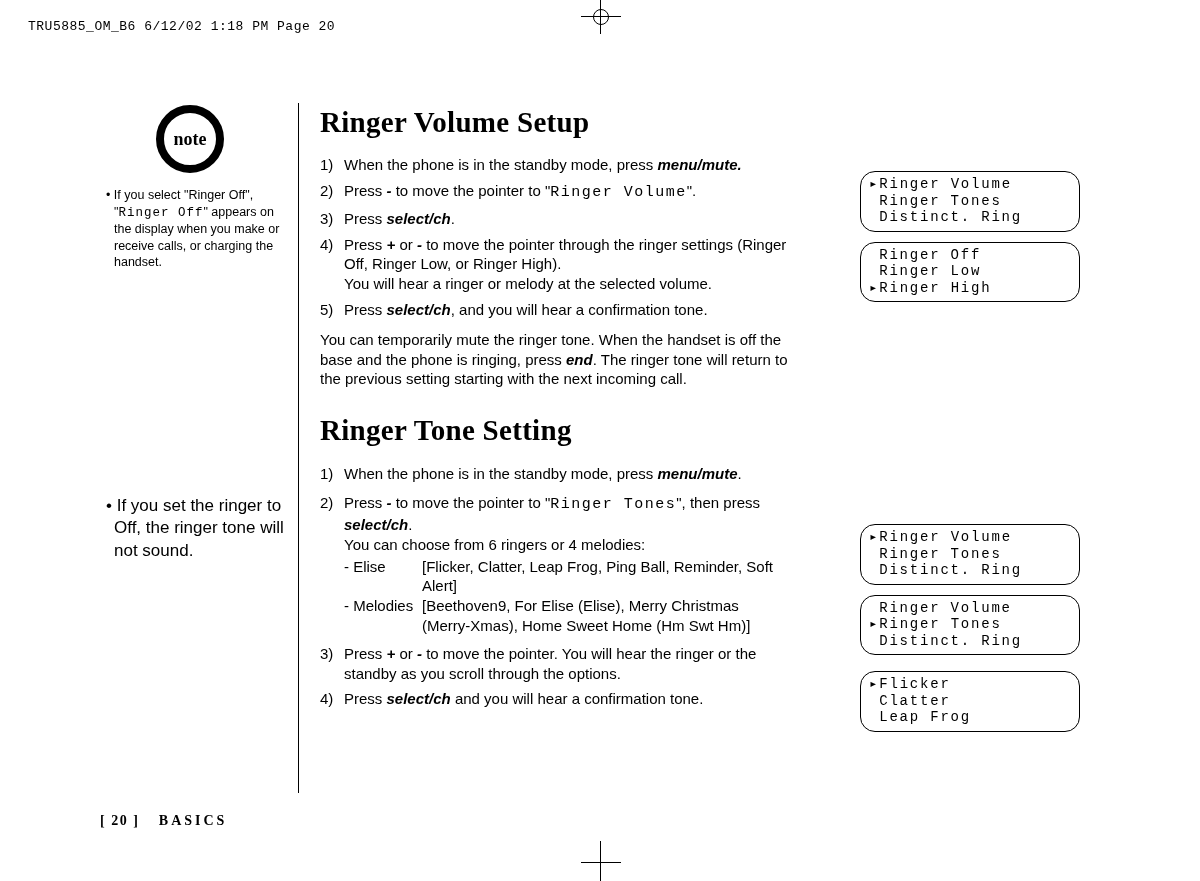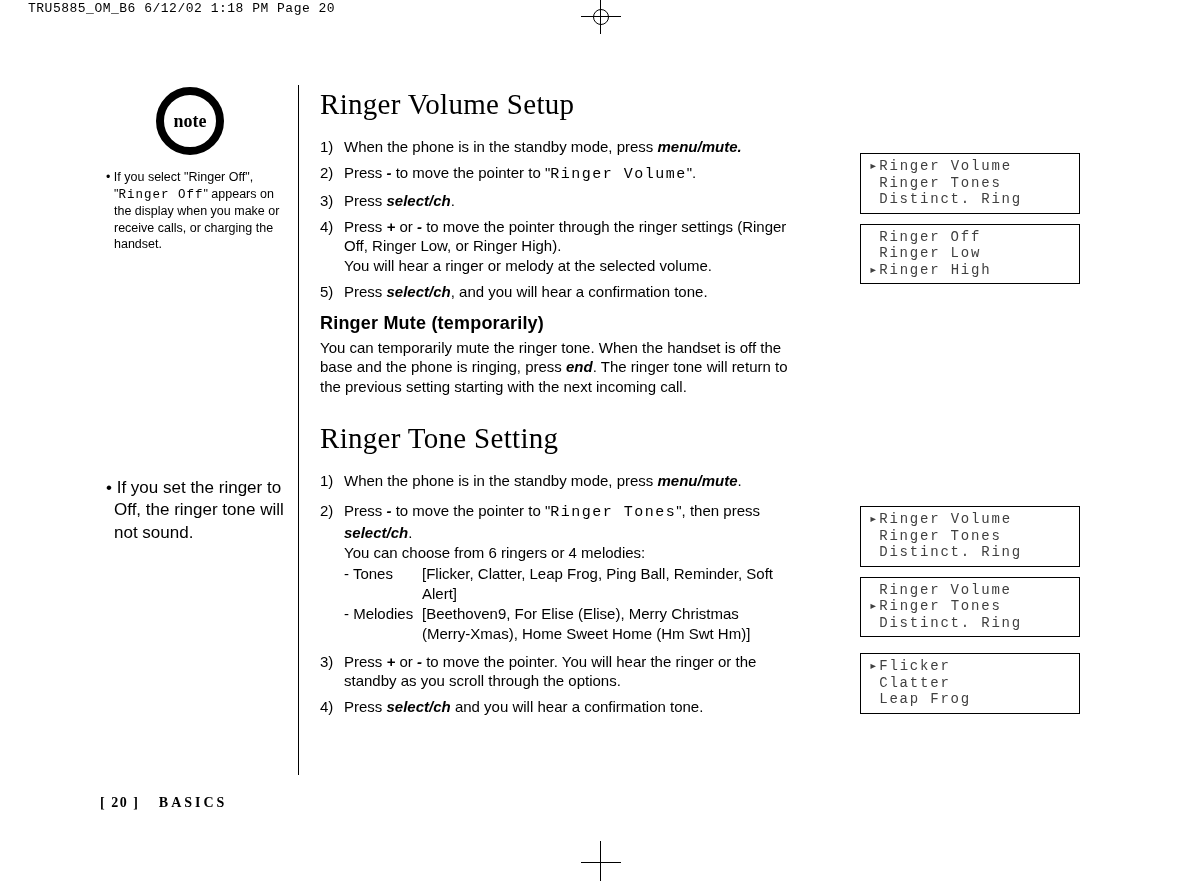--- a/index.html
+++ b/index.html
@@ -8,21 +8,21 @@
     background: #fff;
     font-family: "Frutiger", "Lucida Grande", "Trebuchet MS", Arial, sans-serif;
     color: #000;
     width: 1200px;
     height: 881px;
     overflow: hidden;
   }
   .cropmark-header {
     font: 13px/1 "Courier New", monospace;
     letter-spacing: 0.5px;
-    padding: 2px 0 0 28px;
+    padding: 20px 0 0 28px;
   }
   .crop-top {
     position: absolute;
     top: 0; left: 50%; width: 40px; height: 34px;
     border-left: 1px solid #000;
   }
   .crop-top::before {
     content: ""; position: absolute; top: 16px; left: -20px; width: 40px; border-top: 1px solid #000;
   }
   .crop-top .circle {
@@ -90,21 +90,21 @@
   .main {
     position: absolute;
     left: 220px;
     top: 0;
     width: 470px;
     font-size: 15px;
     line-height: 1.32;
   }
   .h1 {
     font-family: "Georgia", "Times New Roman", serif;
-    font-weight: 400;
+    font-weight: 700;
     font-size: 29px;
     margin: 0 0 14px 0;
     letter-spacing: 0.3px;
   }
   .steps { margin: 0 0 10px 0; padding: 0; }
   .step {
     margin: 0 0 6px 0;
     display: flex;
   }
   .step .num { width: 24px; flex: 0 0 24px; }
@@ -122,29 +122,29 @@
   .spacer { height: 22px; }
 
   .displays {
     position: absolute;
     left: 760px;
     top: 68px;
     width: 220px;
   }
   .lcd-box {
     border: 1px solid #000;
-    border-radius: 0;
+    border-radius: 15px;
     padding: 4px 8px 5px 8px;
     font-family: "Andale Mono", "Courier New", monospace;
     font-size: 14px;
     letter-spacing: 1.8px;
     line-height: 1.18;
     margin-bottom: 10px;
     white-space: pre;
-    color: #404040;
+    color: #000000;
   }
 
   .footer {
     position: absolute;
     left: 0;
     top: 710px;
     font-family: Georgia, "Times New Roman", serif;
     font-size: 14px;
     letter-spacing: 2px;
     text-align: center;
@@ -213,21 +213,20 @@
         </div>
       </div>
       <div class="step">
         <div class="num">5)</div>
         <div class="body">
           <span>Press </span><span class="bi">select/ch</span><span>, and you will hear a confirmation tone.</span>
         </div>
       </div>
     </div>
 
-    <div class="subhead">Ringer Mute (temporarily)</div>
     <div>
       <span>You can temporarily mute the ringer tone. When the handset is off the base and the phone is ringing, press </span><span class="bi">end</span><span>. The ringer tone will return to the previous setting starting with the next incoming call.</span>
     </div>
 
     <div class="spacer"></div>
 
     <div class="h1">Ringer Tone Setting</div>
 
     <div class="steps">
       <div class="step">
@@ -236,21 +235,21 @@
           <span>When the phone is in the standby mode, press </span><span class="bi">menu/mute</span><span>.</span>
         </div>
       </div>
       <div class="step" style="margin-top:10px">
         <div class="num">2)</div>
         <div class="body">
           <span>Press </span><span class="bi">-</span><span> to move the pointer to "</span><span class="lcd">Ringer Tones</span><span>", then press </span><span class="bi">select/ch</span><span>.</span><br>
           <span>You can choose from 6 ringers or 4 melodies:</span>
           <div class="sublist">
             <div class="row">
-              <div class="k">- Tones</div>
+              <div class="k">- Elise</div>
               <div class="v">[Flicker, Clatter, Leap Frog, Ping Ball, Reminder, Soft Alert]</div>
             </div>
             <div class="row">
               <div class="k">- Melodies</div>
               <div class="v">[Beethoven9, For Elise (Elise), Merry Christmas (Merry-Xmas), Home Sweet Home (Hm Swt Hm)]</div>
             </div>
           </div>
         </div>
       </div>
       <div class="step" style="margin-top:8px">

